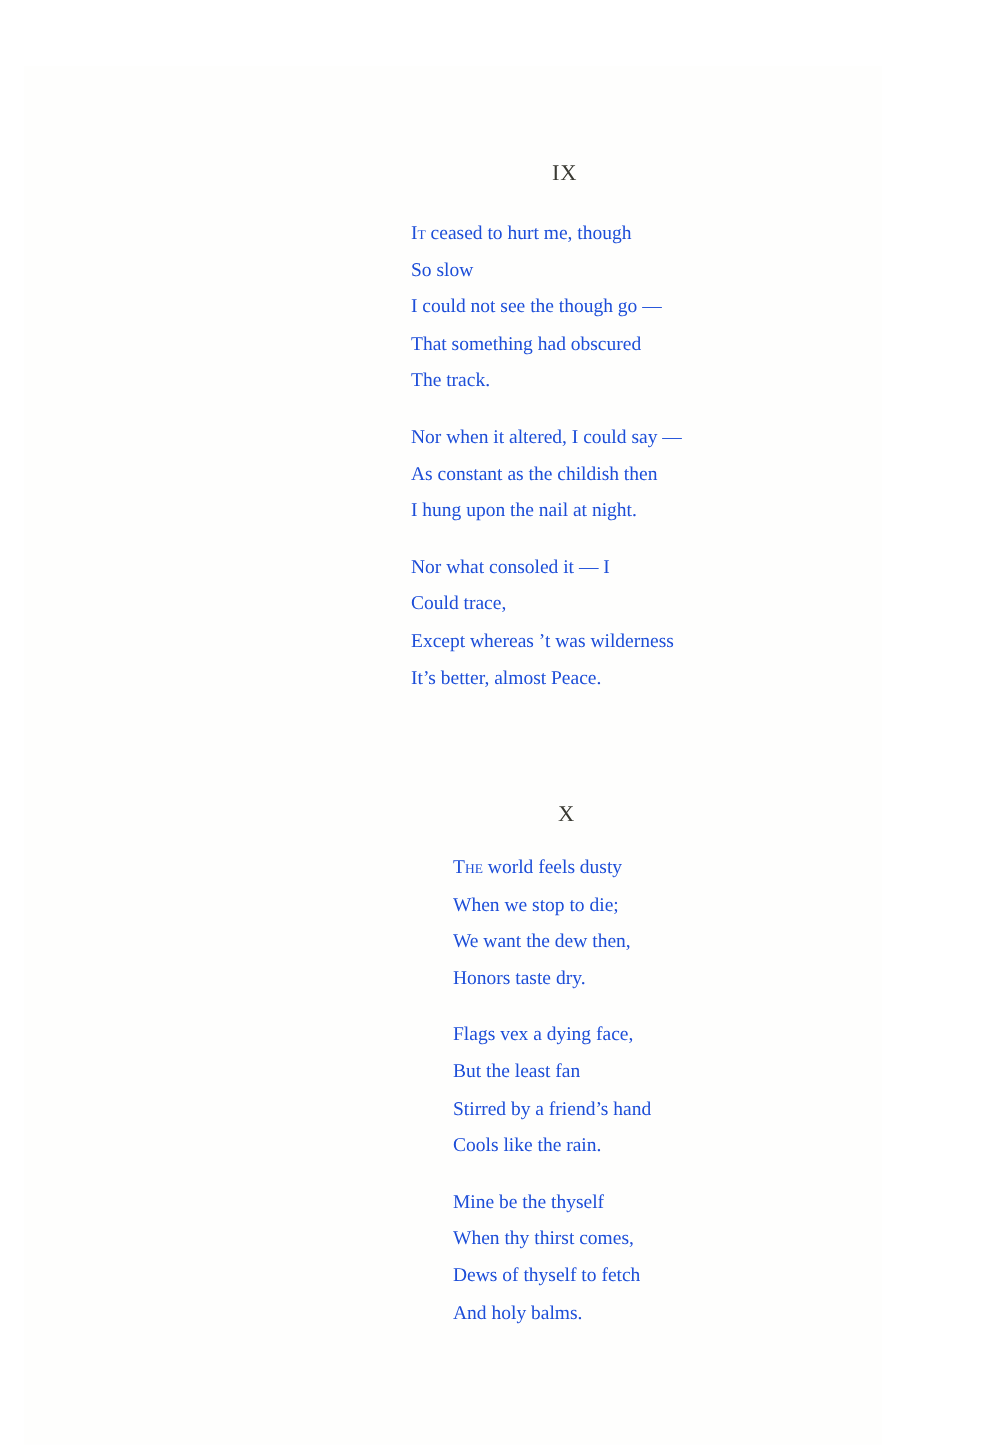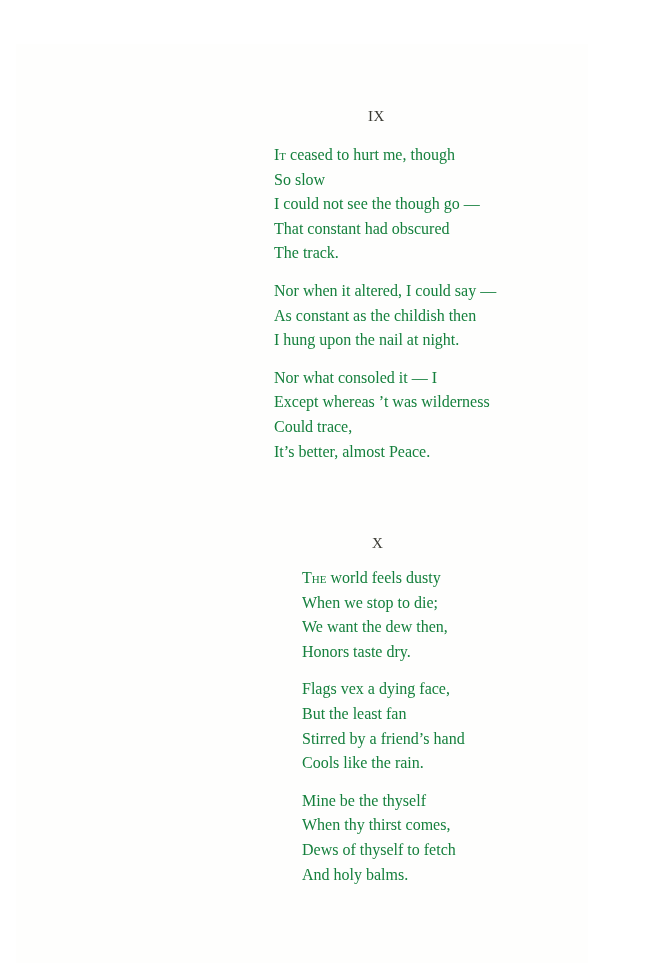--- a/index.html
+++ b/index.html
@@ -26,22 +26,22 @@
     .numeral {
       position: absolute;
       font-size: 15px;
       letter-spacing: 0.5px;
       color: #3a3a33;
       font-family: "Liberation Serif", serif;
     }
     .poem {
       position: absolute;
       font-family: "Liberation Serif", serif;
-      font-size: 16px;
-      color: #15803d;
+      font-size: 13px;
+      color: #1d4ed8;
     }
     .stanza {
       margin: 0 0 13px 0;
     }
     .line {
       display: block;
       height: 24.6px;
       line-height: 24.6px;
       white-space: nowrap;
     }
@@ -63,32 +63,32 @@
 <body>
 
 <div class="page">
 
   <div id="sec-ix-numeral" class="numeral">IX</div>
   <div id="sec-ix-poem" class="poem">
     <div class="stanza">
       <span class="line"><span class="first-word">It</span><span> ceased to hurt me, though</span></span>
       <span class="line">So slow</span>
       <span class="line">I could not see the though go —</span>
-      <span class="line">That constant had obscured</span>
+      <span class="line">That something had obscured</span>
       <span class="line">The track.</span>
     </div>
     <div class="stanza">
       <span class="line">Nor when it altered, I could say —</span>
       <span class="line">As constant as the childish then</span>
       <span class="line">I hung upon the nail at night.</span>
     </div>
     <div class="stanza">
       <span class="line">Nor what consoled it — I</span>
+      <span class="line">Could trace,</span>
       <span class="line">Except whereas ’t was wilderness</span>
-      <span class="line">Could trace,</span>
       <span class="line">It’s better, almost Peace.</span>
     </div>
   </div>
 
   <div id="sec-x-numeral" class="numeral">X</div>
   <div id="sec-x-poem" class="poem">
     <div class="stanza">
       <span class="line"><span class="first-word">The</span><span> world feels dusty</span></span>
       <span class="line">When we stop to die;</span>
       <span class="line">We want the dew then,</span>

